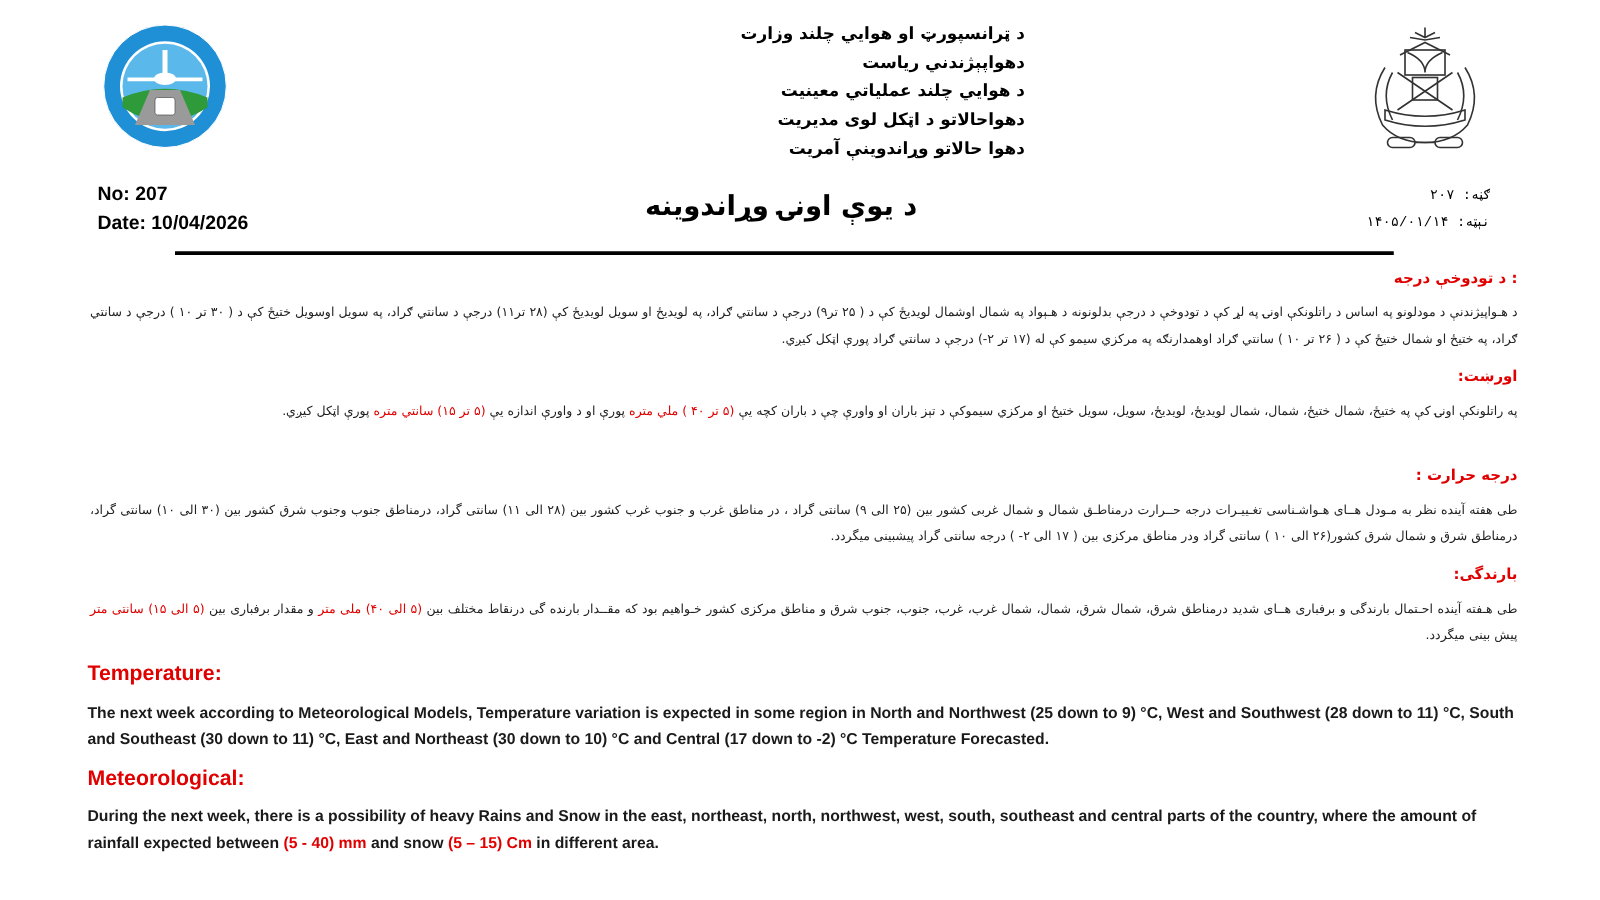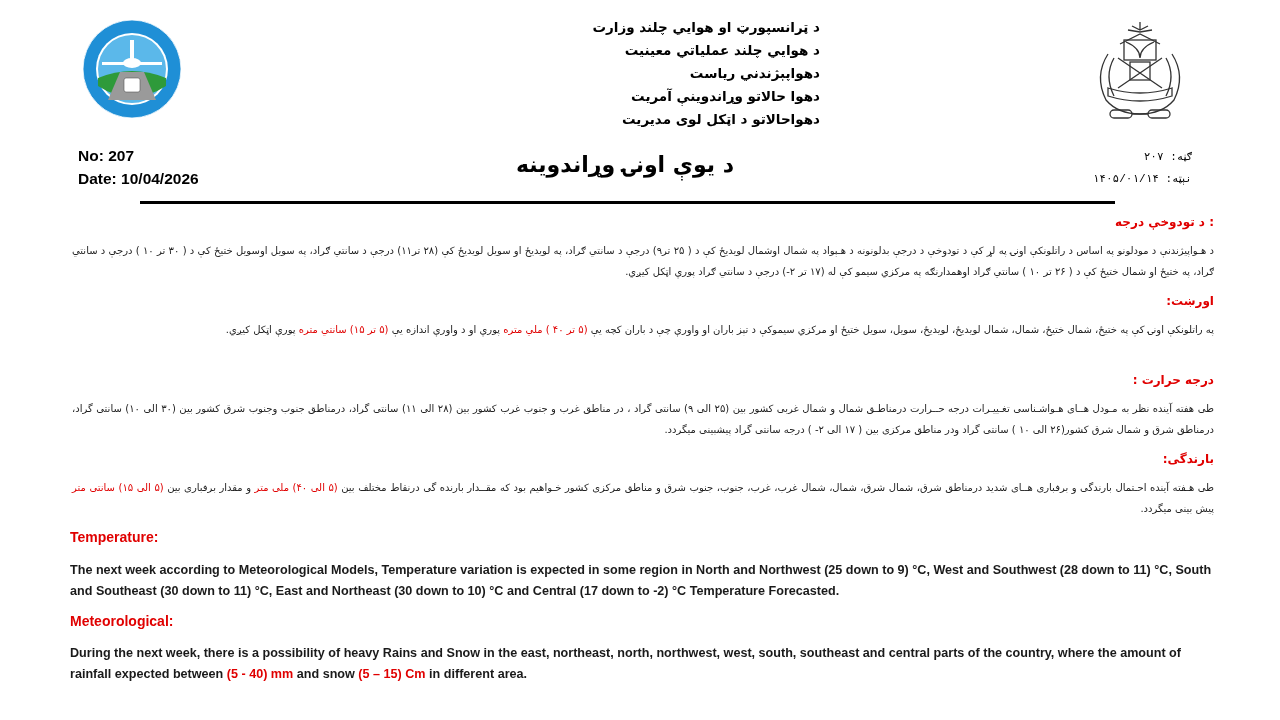--- a/index.html
+++ b/index.html
@@ -16,21 +16,21 @@
   .doc-meta-rtl { position: absolute; right: 88px; top: 146px; direction: rtl; text-align: right; font-family: Liberation Mono, monospace; font-size: 11px; line-height: 22px; }
 
   .main-title { position: absolute; left: 470px; top: 152px; width: 310px; text-align: center; direction: rtl; font-family: "DejaVu Sans", sans-serif; font-weight: bold; font-size: 22px; }
   .title-rule { position: absolute; left: 140px; top: 201px; width: 975px; height: 3px; background: #000; }
 
   .rtl-section { position: absolute; left: 72px; width: 1142px; direction: rtl; text-align: justify; }
   .rtl-heading { font-family: "DejaVu Sans", sans-serif; font-weight: bold; font-size: 12px; color: #e00000; line-height: 16px; }
   .rtl-para { font-family: "DejaVu Sans", sans-serif; font-size: 10px; line-height: 21px; color: #222; margin-top: 10px; }
   .red { color: #e00000; }
 
-  .en-heading { position: absolute; left: 70px; font-family: "Liberation Sans", sans-serif; font-weight: bold; font-size: 14px; color: #e00000; }
+  .en-heading { position: absolute; left: 70px; font-family: "Liberation Sans", sans-serif; font-weight: bold; font-size: 17px; color: #e00000; }
   .en-para { position: absolute; left: 70px; width: 1145px; font-family: "Liberation Sans", sans-serif; font-weight: bold; font-size: 12.6px; line-height: 21px; color: #1a1a1a; }
 </style>
 </head>
 <body>
 
 <div class="logo-left">
   <svg width="100" height="106" viewBox="0 0 100 106">
     <circle cx="50" cy="53" r="49" fill="#1f8fd6"></circle>
     <circle cx="50" cy="53" r="36" fill="#ffffff"></circle>
     <circle cx="50" cy="53" r="34" fill="#5bb8ea"></circle>
@@ -39,24 +39,24 @@
     <path d="M20 46 L80 46 L80 49 L20 49 Z" fill="#ffffff"></path>
     <ellipse cx="50" cy="47" rx="9" ry="5" fill="#ffffff"></ellipse>
     <rect x="48" y="24" width="4" height="22" fill="#ffffff"></rect>
     <rect x="42" y="62" width="16" height="14" rx="2" fill="#ffffff" stroke="#555" stroke-width="0.6"></rect>
     <circle cx="50" cy="53" r="49" fill="none" stroke="#ffffff" stroke-width="0.8"></circle>
   </svg>
 </div>
 
 <div class="header-lines">
   <div>د ټرانسپورټ او  هوايي چلند وزارت</div>
+  <div>دهواپېژندني رياست</div>
   <div>د هوايي چلند عملياتي معينيت</div>
-  <div>دهواپېژندني رياست</div>
+  <div>دهواحالاتو د اټکل لوی مدیریت</div>
   <div>دهوا حالاتو وړاندوينې آمريت</div>
-  <div>دهواحالاتو د اټکل لوی مدیریت</div>
 </div>
 
 <div class="logo-right">
   <svg width="104" height="112" viewBox="0 0 104 112">
     <g fill="none" stroke="#333" stroke-width="1.3">
       <path d="M20 40 Q6 62 18 86 Q30 100 52 100 Q74 100 86 86 Q98 62 84 40"></path>
       <path d="M26 44 Q16 62 26 82"></path>
       <path d="M78 44 Q88 62 78 82"></path>
       <path d="M32 30 L52 20 L72 30"></path>
       <path d="M52 8 L52 16 M44 12 L52 16 L60 12 M40 16 L52 18 L64 16"></path>

